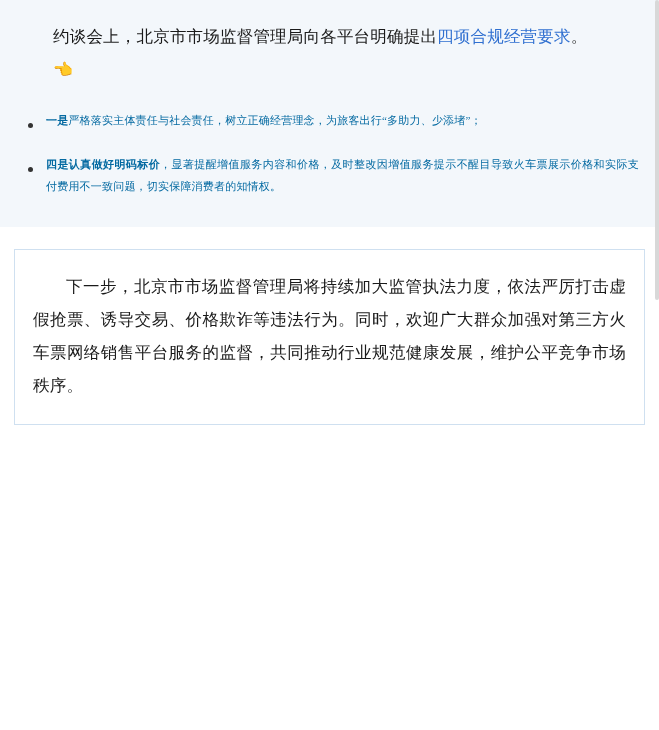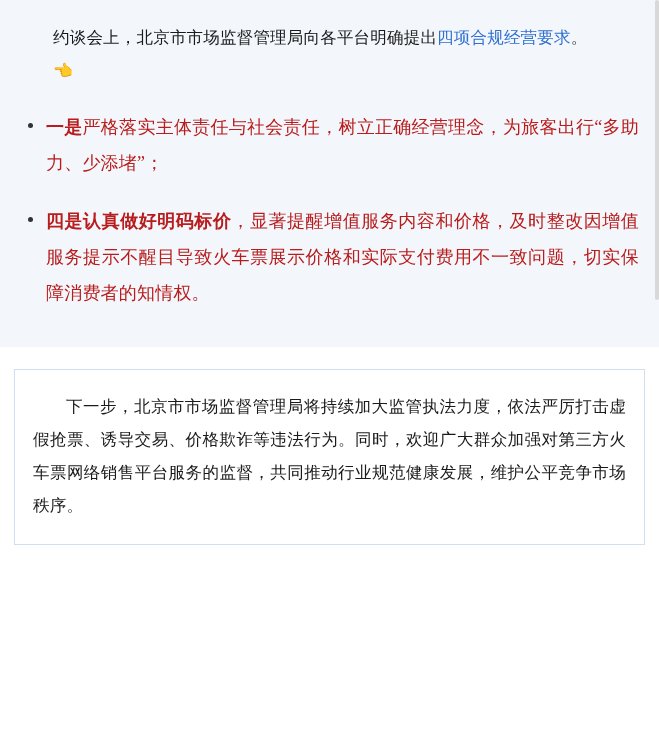--- a/index.html
+++ b/index.html
@@ -29,20 +29,21 @@
     box-sizing: border-box;
   }
 
   .intro-para {
     font-size: 16.5px;
     line-height: 1.9;
     text-indent: 2em;
     margin: 0 0 24px 0;
     color: #1a1a1a;
     letter-spacing: 0.2px;
+    font-family: Liberation Mono, monospace;
   }
 
   .highlight-blue {
     color: #2f6fd0;
   }
 
   .pointer-emoji {
     font-size: 16px;
     color: #f0a62c;
     display: inline-block;
@@ -52,29 +53,29 @@
   ul.points {
     list-style: none;
     margin: 18px 0 0 0;
     padding: 0;
   }
 
   ul.points > li {
     position: relative;
     padding-left: 26px;
     margin-bottom: 22px;
-    font-size: 18px;
+    font-size: 11px;
     line-height: 2.0;
-    color: #b91c1c;
+    color: #0369a1;
     letter-spacing: 0.2px;
     text-align: justify;
   }
 
   ul.points > li:last-child {
-    margin-bottom: 10px;
+    margin-bottom: 4px;
   }
 
   ul.points > li::before {
     content: "";
     position: absolute;
     left: 8px;
     top: 14px;
     width: 5px;
     height: 5px;
     background: #333333;

